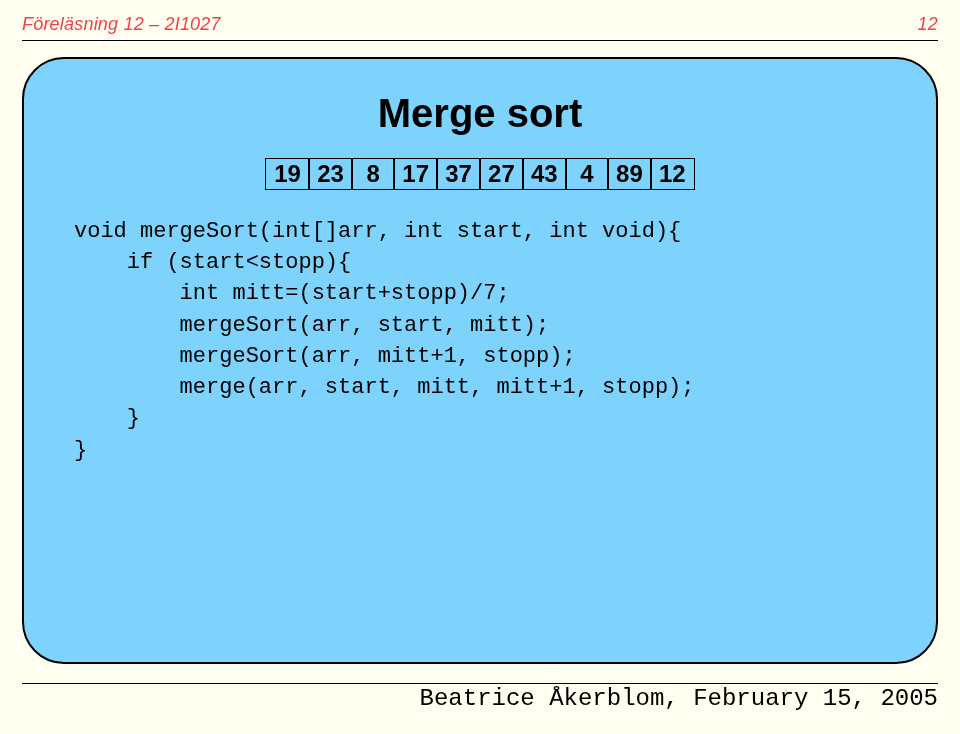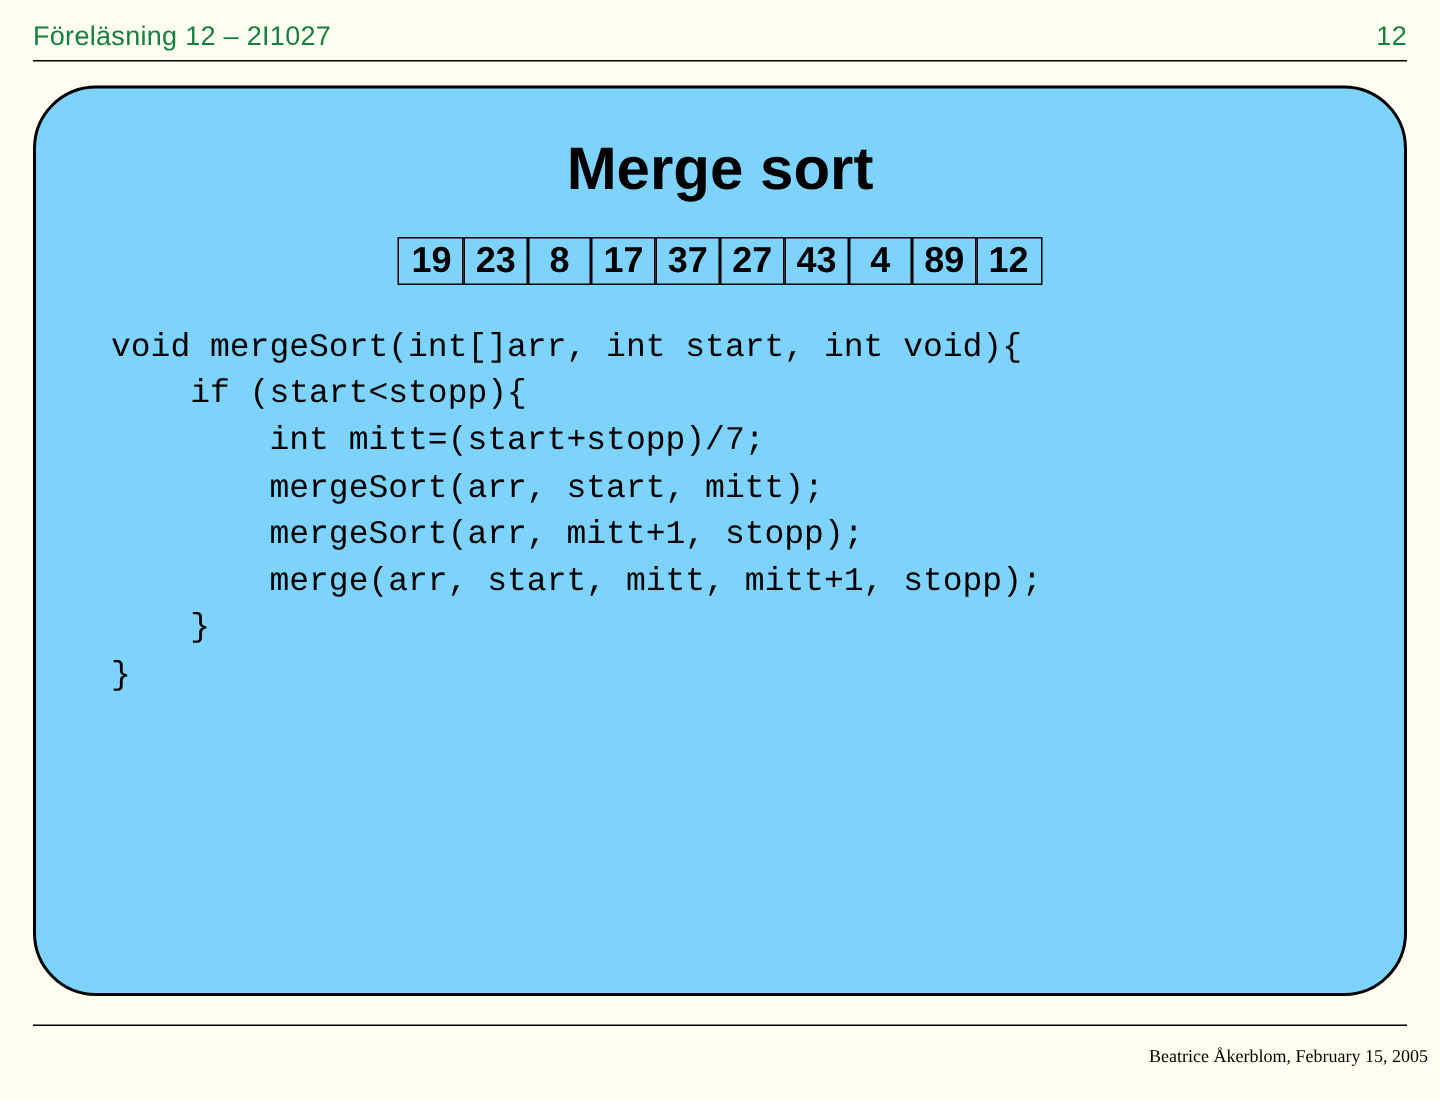--- a/index.html
+++ b/index.html
@@ -18,21 +18,22 @@
     height: 734px;
   }
   .header {
     position: absolute;
     top: 14px;
     left: 22px;
     right: 22px;
     font-family: "Helvetica Neue", Helvetica, Arial, sans-serif;
     font-size: 18px;
     letter-spacing: 0.2px;
-    color: #15803d;
+    color: #ef4444;
+    font-style: italic;
   }
   .header .right {
     float: right;
   }
   .header-rule {
     position: absolute;
     top: 40px;
     left: 22px;
     right: 22px;
     border-top: 1.5px solid #000;
@@ -88,23 +89,23 @@
   .footer-rule {
     position: absolute;
     bottom: 50px;
     left: 22px;
     right: 22px;
     border-top: 1.5px solid #000;
   }
   .footer {
     position: absolute;
     bottom: 22px;
-    right: 8px;
-    font-family: Liberation Serif, serif;
-    font-size: 12px;
+    right: 22px;
+    font-family: Liberation Mono, monospace;
+    font-size: 24px;
   }
 </style>
 </head>
 <body>
 
 <div class="page">
 
   <div class="header">
     <span>Föreläsning 12 – 2I1027</span>
     <span class="right">12</span>

